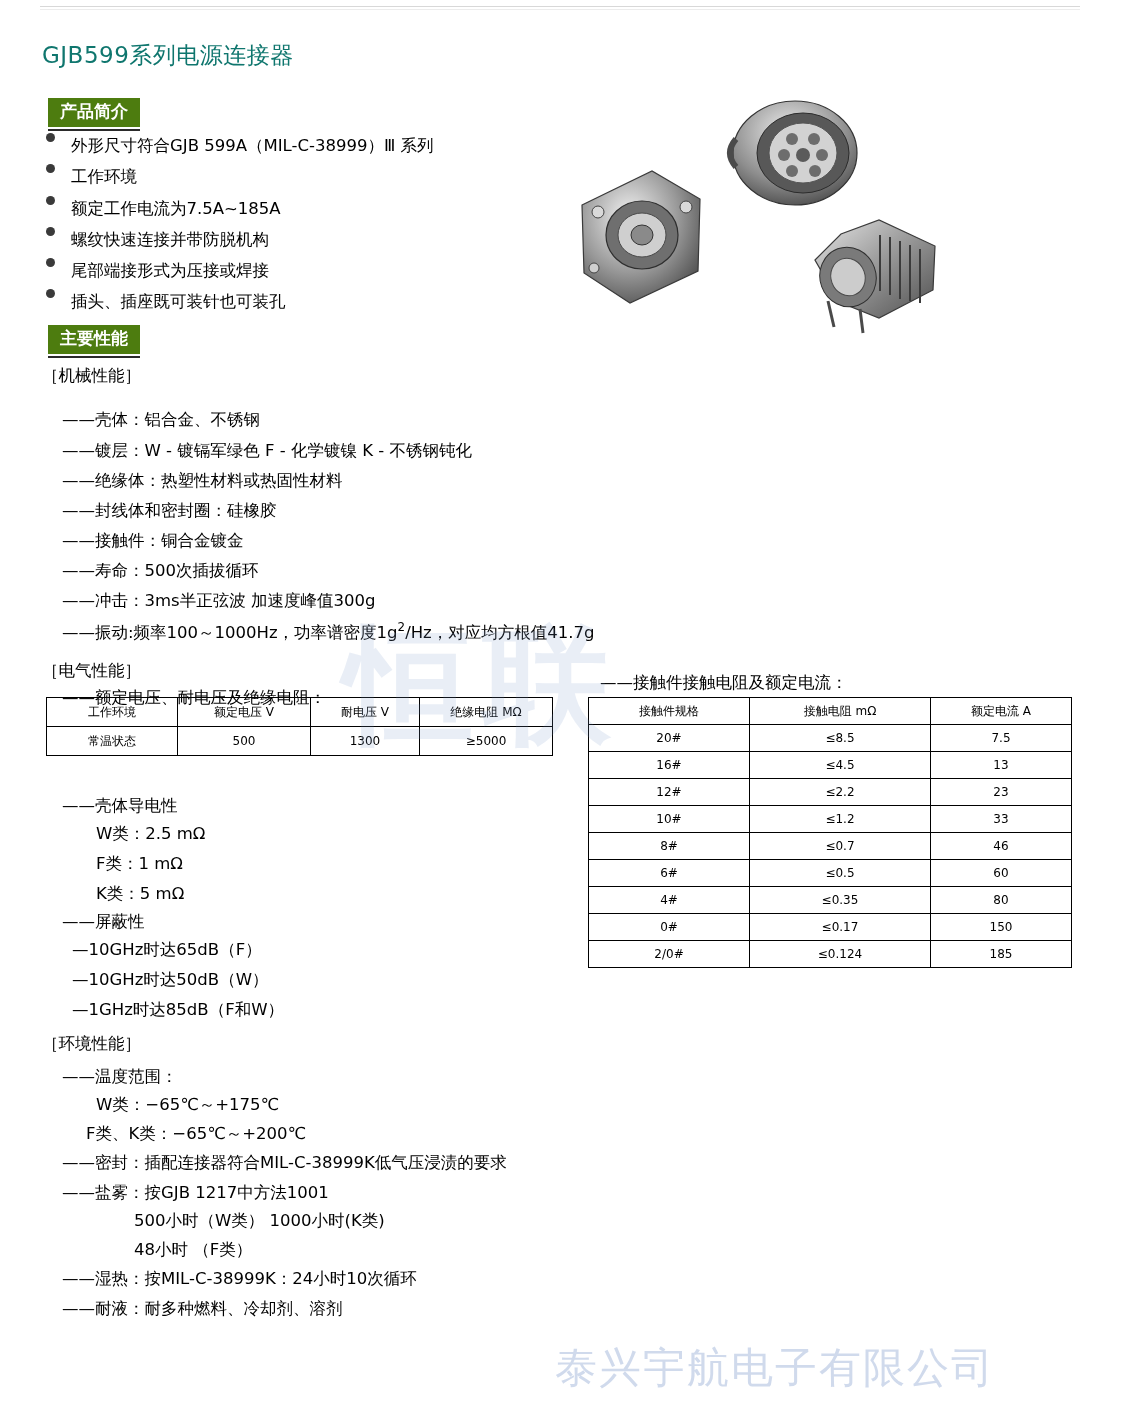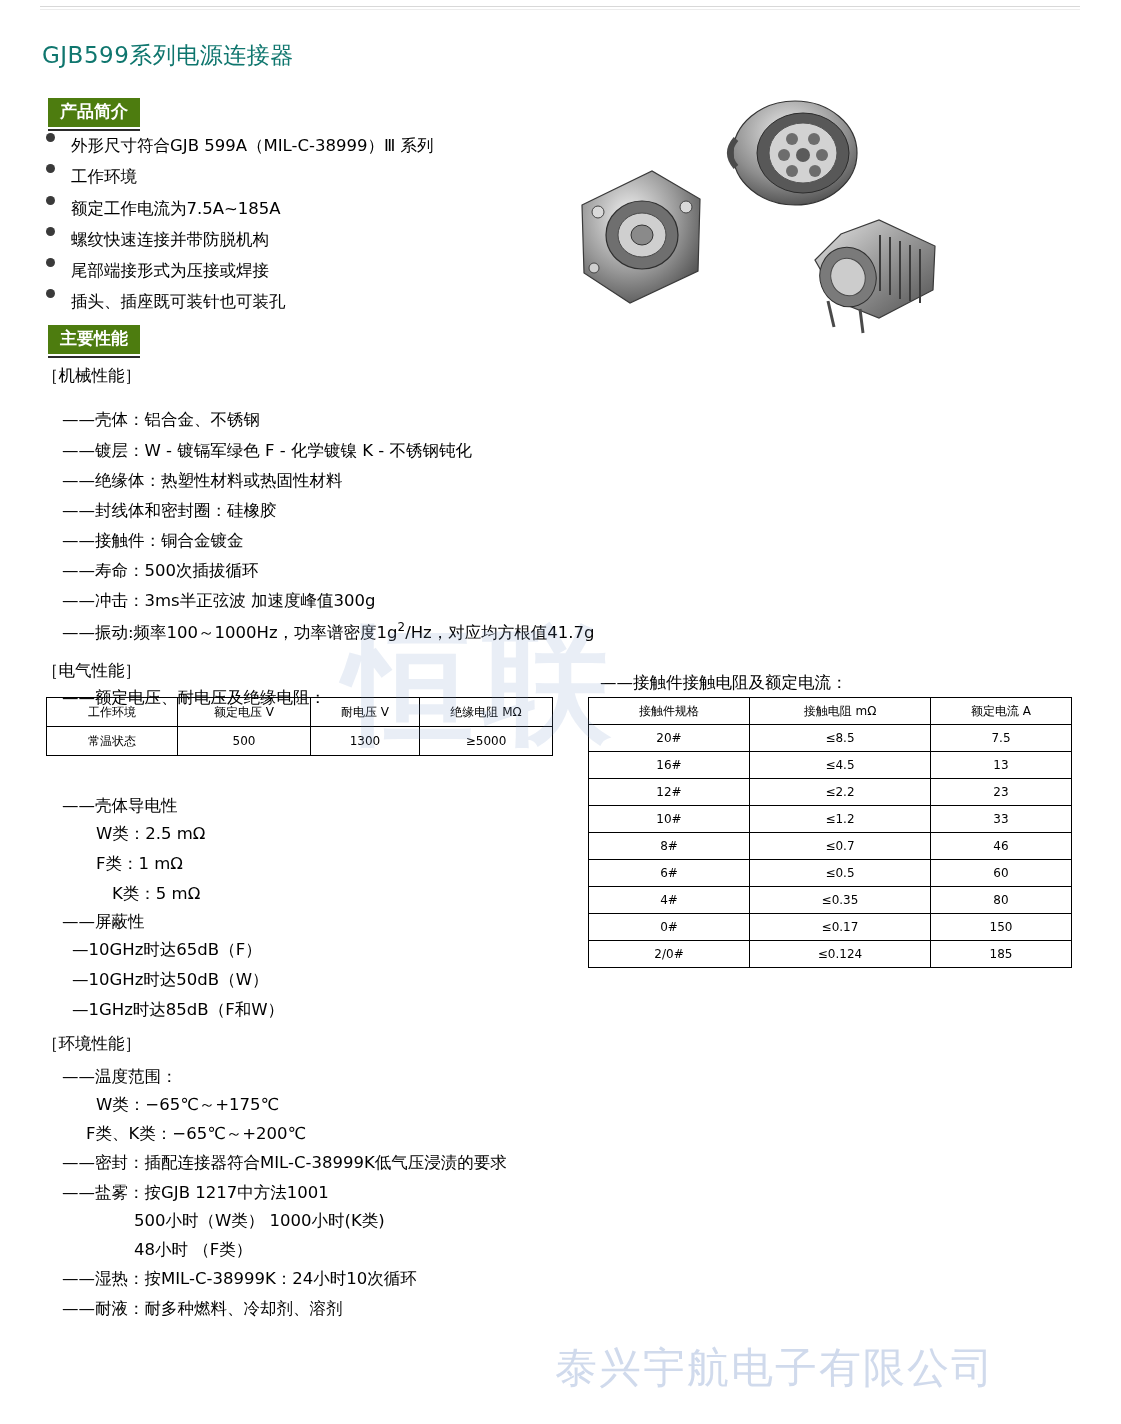--- a/index.html
+++ b/index.html
@@ -352,21 +352,21 @@
         <td>2/0#</td>
         <td>≤0.124</td>
         <td>185</td>
       </tr>
     </tbody>
   </table>
 
   <div class="tline" style="left:62px; top:795px;">——壳体导电性</div>
   <div class="tline" style="left:96px; top:823px;">W类：2.5 mΩ</div>
   <div class="tline" style="left:96px; top:853px;">F类：1 mΩ</div>
-  <div class="tline" style="left:112px; top:883px;">K类：5 mΩ</div>
+  <div class="tline" style="left:96px; top:883px;">K类：5 mΩ</div>
 
   <div class="tline" style="left:62px; top:911px;">——屏蔽性</div>
   <div class="tline" style="left:72px; top:939px;">—10GHz时达65dB（F）</div>
   <div class="tline" style="left:72px; top:969px;">—10GHz时达50dB（W）</div>
   <div class="tline" style="left:72px; top:999px;">—1GHz时达85dB（F和W）</div>
 
   <div class="tline" style="left:42px; top:1033px;">［环境性能］</div>
   <div class="tline" style="left:62px; top:1066px;text-align:center;">——温度范围：</div>
   <div class="tline" style="left:96px; top:1094px;">W类：−65℃～+175℃</div>
   <div class="tline" style="left:86px; top:1123px;">F类、K类：−65℃～+200℃</div>

